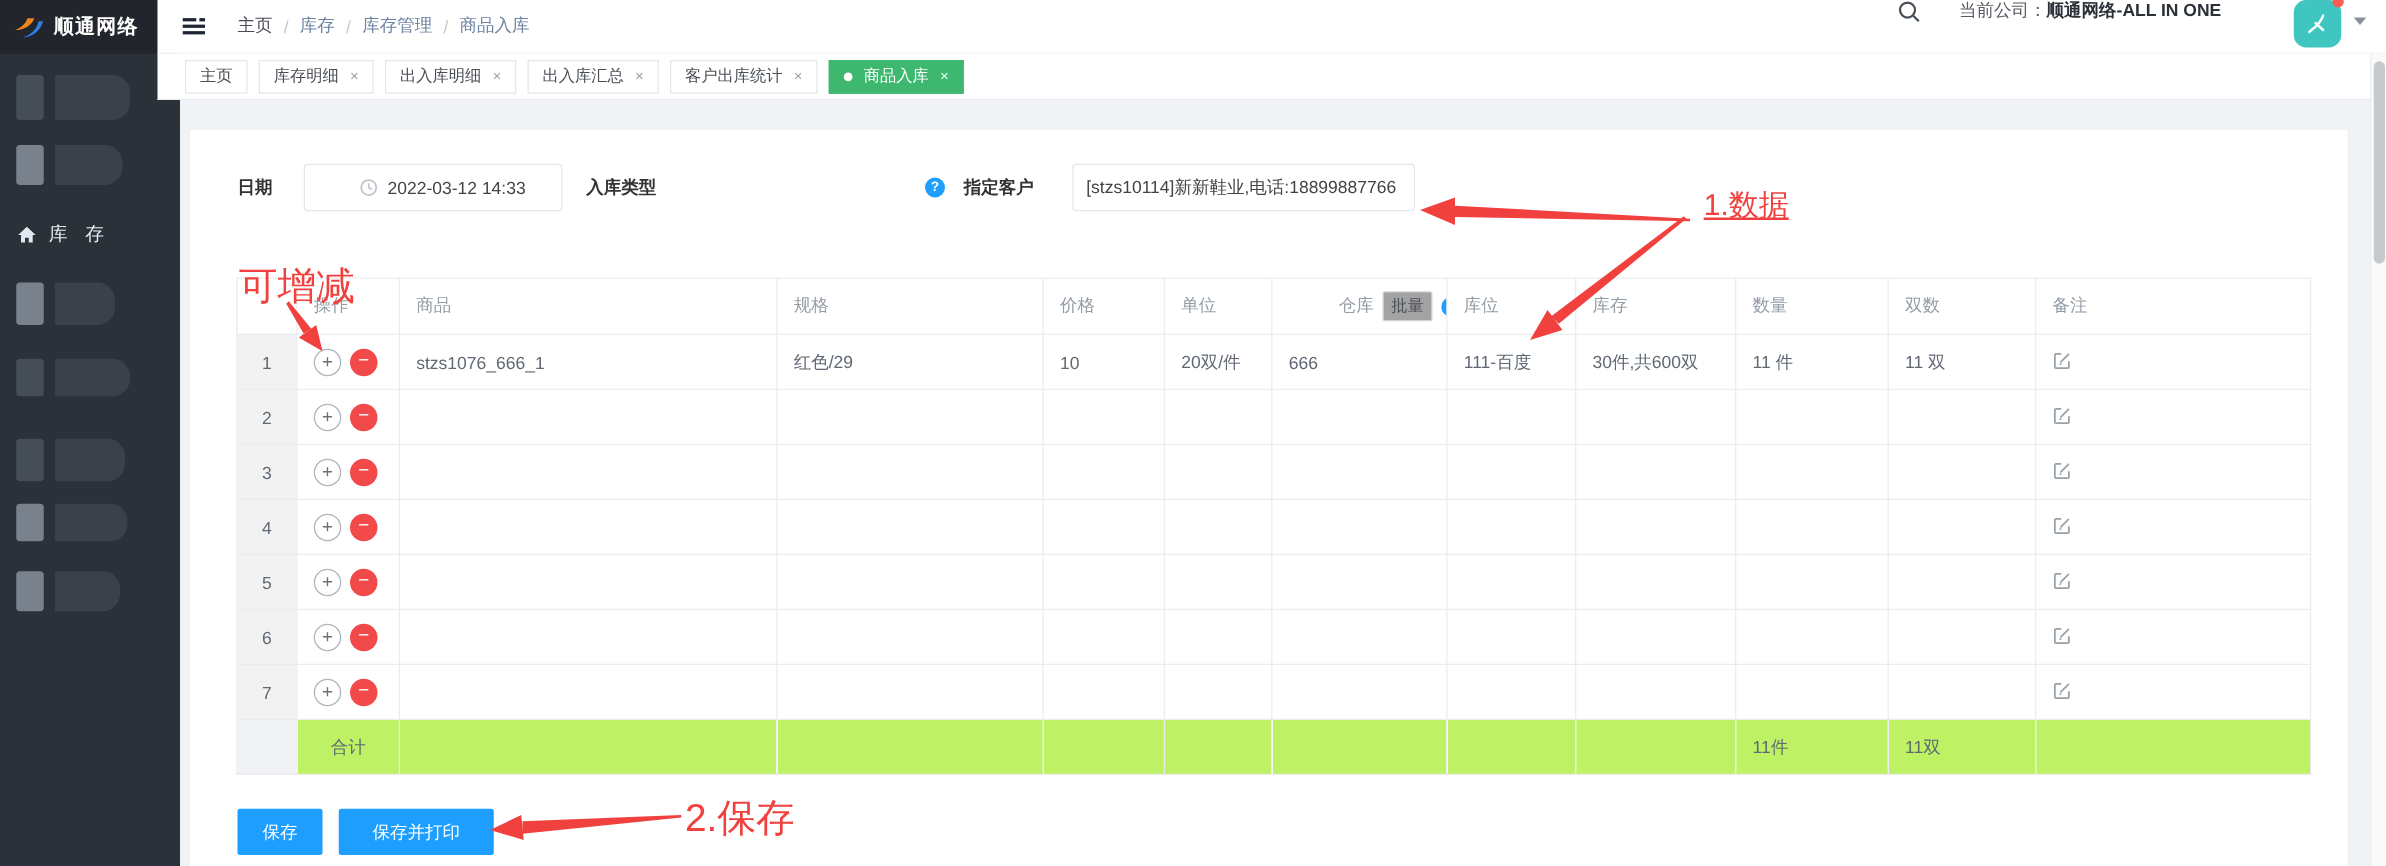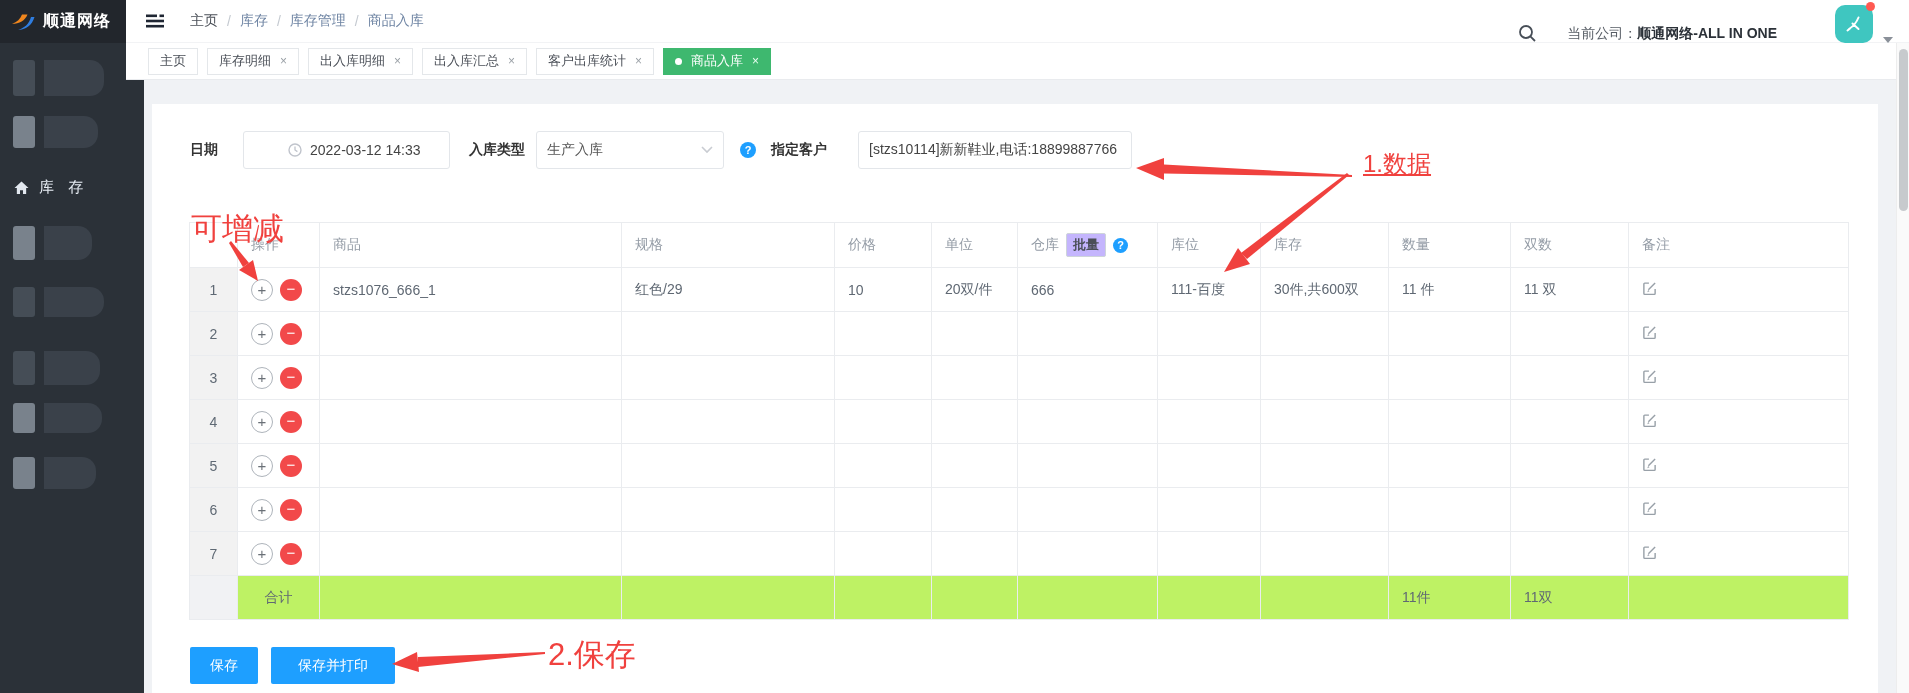--- a/index.html
+++ b/index.html
@@ -18,21 +18,21 @@
                 color:#e7edf4; font-size:15px; letter-spacing:5px; }
 
   
   .topbar { position:absolute; left:126px; top:0; right:0; height:43px; background:#fff;
             border-bottom:1px solid #f2f3f5; display:flex; align-items:center; }
   .burger { margin-left:20px; cursor:pointer; display:flex; }
   .crumbs { margin-left:26px; display:flex; align-items:center; gap:9px; font-size:14px; }
   .crumb-home { color:#4a4f57; }
   .crumb { color:#6e84a3; }
   .crumb-sep { color:#c4c9d0; }
-  .topbar-right { position:absolute; right:16px; top:0; height:43px; display:flex; align-items:flex-end; }
+  .topbar-right { position:absolute; right:16px; top:0; height:43px; display:flex; align-items:flex-start; }
   .search-ic { margin-right:30px; cursor:pointer; display:flex; }
   .company { color:#565c64; font-size:14px; margin-right:58px; white-space:nowrap; }
   .company b { color:#2b3138; }
   .avatar-wrap { position:relative; width:38px; height:38px; }
   .avatar { width:38px; height:38px; background:#3fc6c0; border-radius:10px; display:flex;
             align-items:center; justify-content:center; cursor:pointer; }
   .avatar-dot { position:absolute; right:-2px; top:-3px; width:9px; height:9px; border-radius:50%; background:#ff5a52; }
   .caret { width:0; height:0; border-left:5px solid transparent; border-right:5px solid transparent;
            border-top:6px solid #8a9099; margin-left:10px; margin-top:14px; cursor:pointer; }
 
@@ -64,23 +64,23 @@
                        padding:0 13px; overflow:hidden; white-space:nowrap; }
   .grid th { height:45px; color:#949ca6; font-size:14px; background:#fff; }
   .grid td { height:44px; color:#5f6873; font-size:14px; background:#fff; }
   .grid td.idx { background:#f2f2f2; text-align:center; color:#5f6974; padding:0; }
   .grid th.idx { background:#fff; }
   .op-cell { display:flex; align-items:center; gap:7px; }
   .btn-plus { width:22px; height:22px; border-radius:50%; border:1px solid #aeb4bb; color:#6a7077;
               font-size:15px; line-height:20px; text-align:center; cursor:pointer; background:#fff; flex:none; }
   .btn-minus { width:22px; height:22px; border-radius:50%; background:#f2494a; color:#fff;
                font-size:15px; line-height:20px; text-align:center; cursor:pointer; flex:none; }
-  .wh-head { display:flex; align-items:center; gap:7px; }
+  .wh-head { display:flex; align-items:center; gap:7px;margin-left:40px; }
   .batch-btn { border:1px solid #ced4da; border-radius:2px; padding:2px 6px; color:#4a4f57;
-               font-size:13px; background:#c4b5fd; cursor:pointer;font-weight:bold; }
+               font-size:13px; background:#a3a3a3; cursor:pointer; }
   .grid tr.total td { background:#bef264; color:#5f6873; }
   .grid tr.total td.tot-label { text-align:center; }
   .edit-ic { cursor:pointer; display:inline-flex; }
 
   
   .btn-row { position:absolute; left:38px; top:543px; display:flex; gap:13px; }
   .btn-blue { height:37px; background:#1E9FFF; color:#fff; border:none; border-radius:2px;
               font-size:14px; padding:0 4px; cursor:pointer; font-family:inherit; }
   .btn-save { width:68px; }
   .btn-saveprint { width:124px; }
@@ -210,26 +210,20 @@
 
   <span class="f-abs f-label" style="left:38px;">日期</span>
   <div class="f-abs inp" style="left:91px; width:207px;padding-left:44px;">
     <svg width="14" height="14" viewBox="0 0 14 14">
       <circle cx="7" cy="7" r="6" fill="none" stroke="#c0c4cc" stroke-width="1.4"></circle>
       <path d="M7 3.6 V7 L9.4 8.6" stroke="#c0c4cc" stroke-width="1.3" fill="none"></path>
     </svg>
     <span>2022-03-12 14:33</span>
   </div>
   <span class="f-abs f-label" style="left:317px;">入库类型</span>
-  <div class="f-abs inp sel" style="left:384px; width:188px;">
-    <span>生产入库</span>
-    <svg width="12" height="8" viewBox="0 0 12 8">
-      <path d="M1 1 L6 6 L11 1" stroke="#c9ccd2" stroke-width="1.6" fill="none"></path>
-    </svg>
-  </div>
   <span class="f-abs qicon" style="left:588px; height:16px; top:38px;">?</span>
   <span class="f-abs f-label" style="left:619px;">指定客户</span>
   <div class="f-abs inp" style="left:706px; width:274px;">
     <span>[stzs10114]新新鞋业,电话:18899887766</span>
   </div>
 
   <table class="grid">
     <colgroup>
       <col style="width:48px">
         <col style="width:82px">

